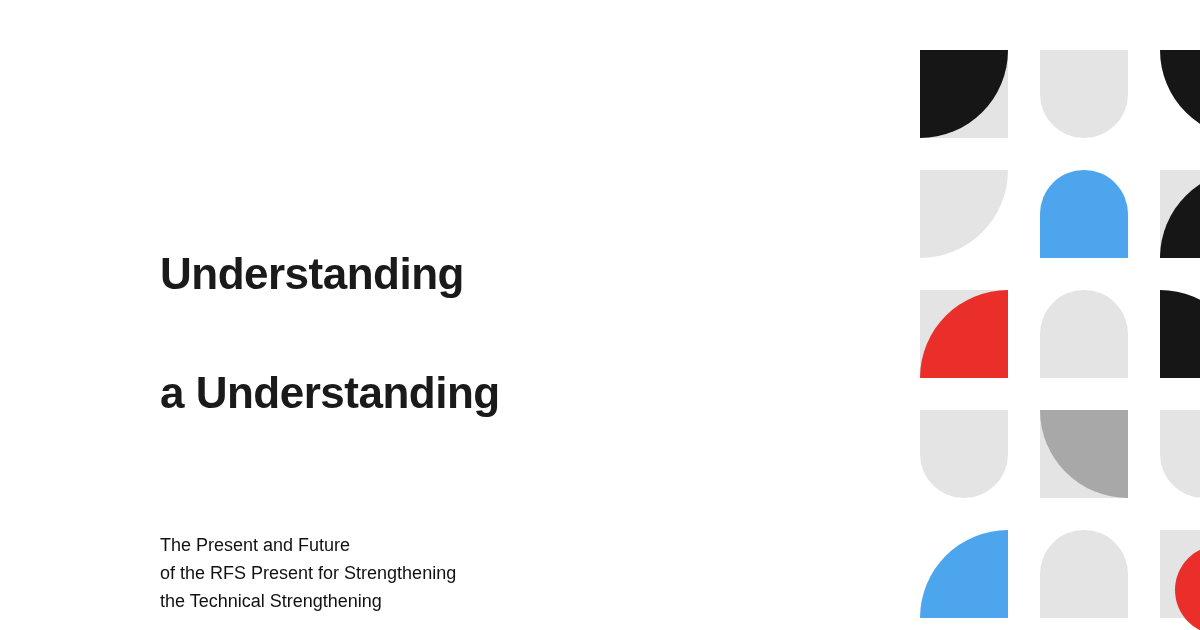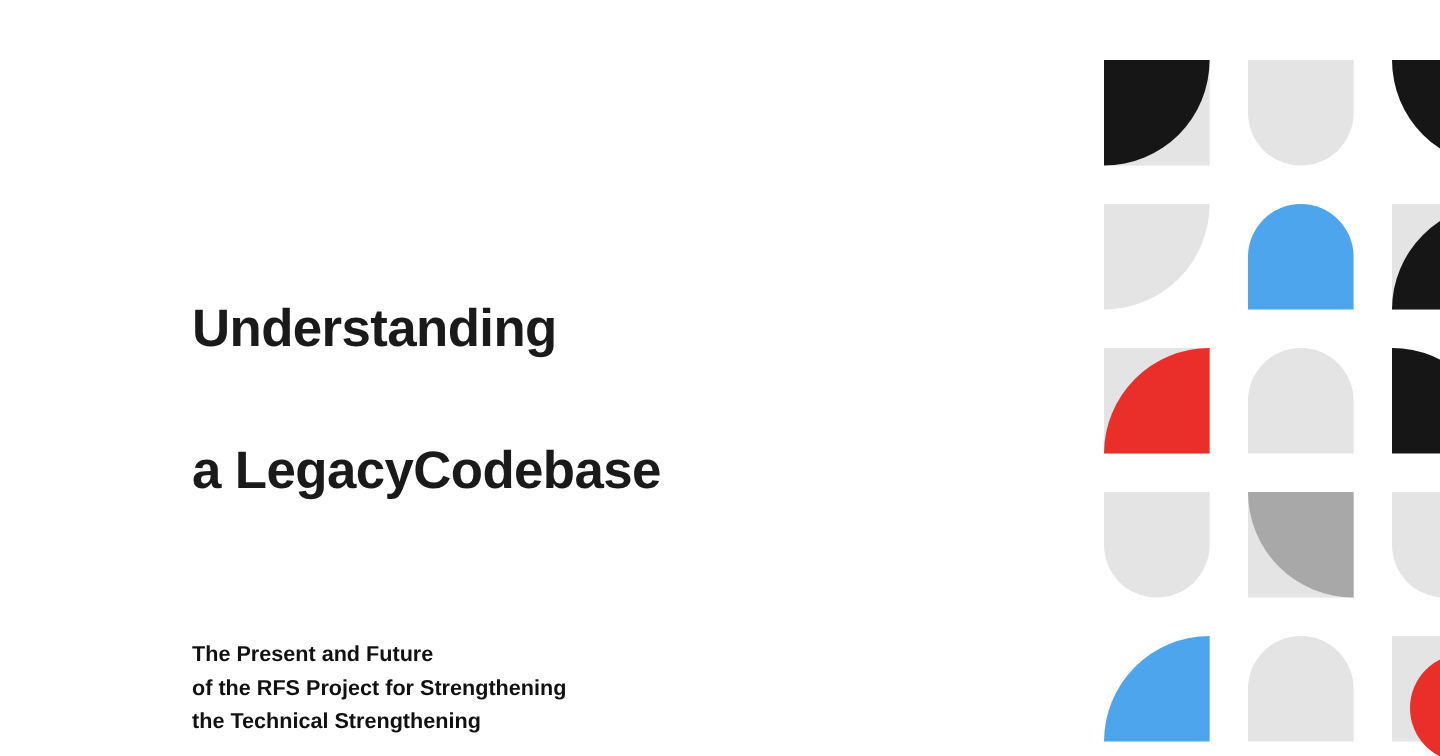--- a/index.html
+++ b/index.html
@@ -20,21 +20,21 @@
   .title {
     font-size: 44px;
     font-weight: 700;
     color: #1a1a1a;
     line-height: 1.35;
     letter-spacing: -0.5px;
   }
   .subtitle {
     margin-top: 110px;
     font-size: 18px;
-    font-weight: 700;
+    font-weight: 400;
     color: #111;
     line-height: 1.55;
   }
   .art {
     position: absolute;
     left: 840px;
     top: 0;
     width: 360px;
     height: 630px;
   }
@@ -52,25 +52,25 @@
   .q-br { border-bottom-right-radius: 120px; }
   .circle90 { width:90px; height:90px; border-radius:50%; }
 </style>
 </head>
 <body>
 
 <div class="text-area">
   <h1 class="title">
     <span>Understanding</span><br>
     <br>
-    <span>a LegacyCodebase</span>
+    <span>a Understanding</span>
   </h1>
   <p class="subtitle">
     <span>The Present and Future</span><br>
-    <span>of the RFS Project for Strengthening</span><br>
+    <span>of the RFS Present for Strengthening</span><br>
     <span>the Technical Strengthening</span>
   </p>
 </div>
 
 <div class="art">
 
   <div class="cell" style="left:0;top:-30px;">
     <div class="lgray" style="position:absolute;inset:0"></div>
     <div class="black q-br" style="position:absolute;inset:0"></div>
   </div>

